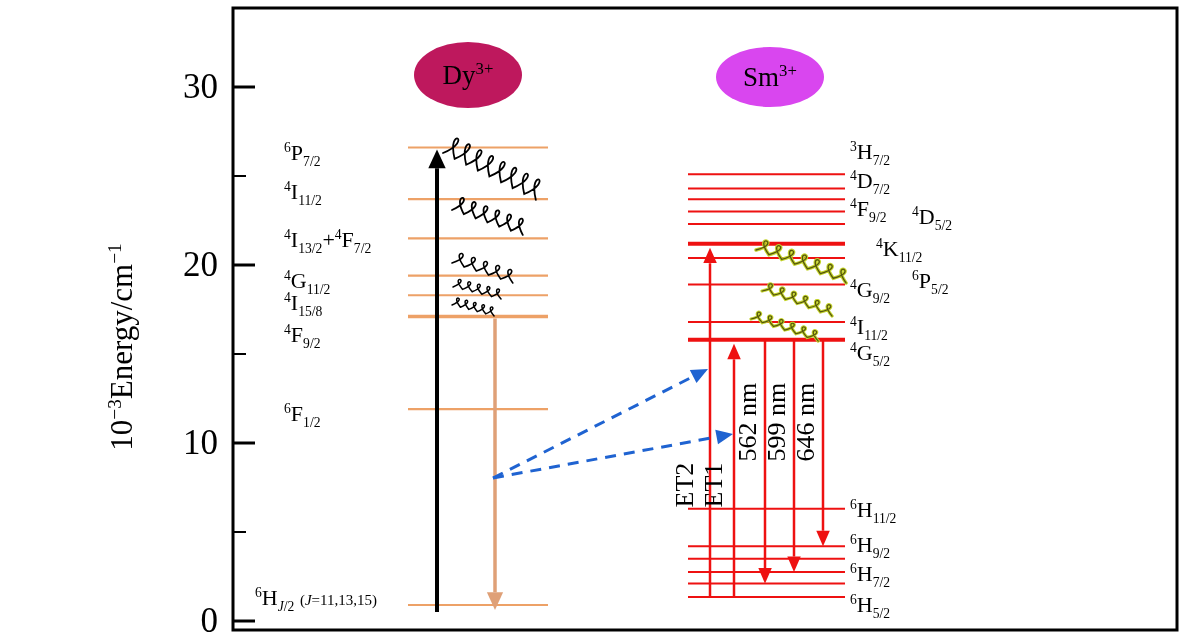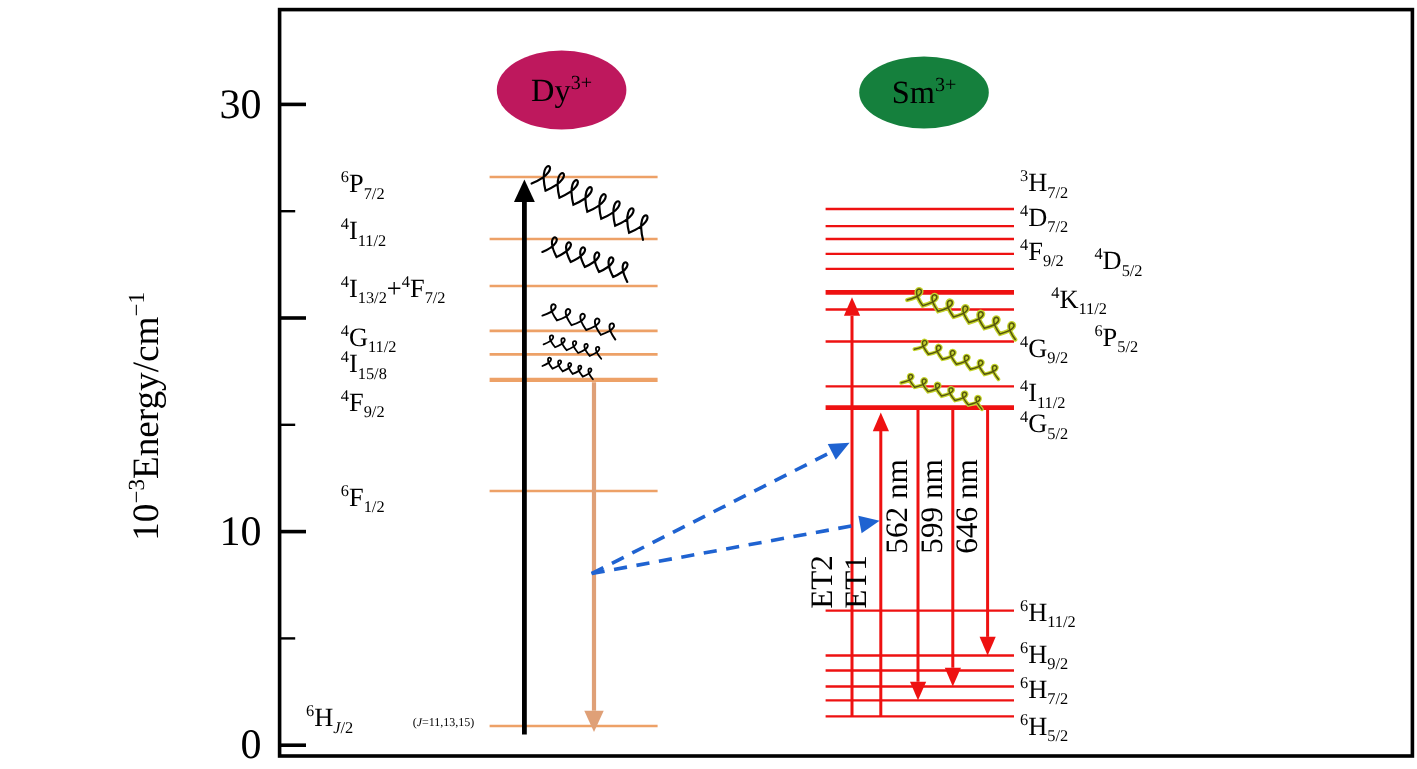--- a/index.html
+++ b/index.html
@@ -2,21 +2,21 @@
 <html><head>
 <meta charset="utf-8">
 <style>
   html,body{margin:0;padding:0;background:#fff;}
   .fig{position:relative;width:1181px;height:641px;background:#ffffff;
        font-family:"Liberation Serif",serif;color:#000;overflow:hidden;}
   .fig svg{position:absolute;left:0;top:0;}
   .overlay{position:absolute;left:0;top:0;width:1181px;height:641px;pointer-events:none;}
   .tick{position:absolute;font-size:35px;line-height:40px;}
   .lvl{position:absolute;font-size:22px;line-height:26px;white-space:nowrap;}
-  .lvl .note{font-size:10px;margin-left:44px;}
+  .lvl .note{font-size:15px;}
   sup{font-size:62%;vertical-align:super;}
   sub{font-size:62%;vertical-align:sub;}
   .axis-title{position:absolute;left:-150px;top:325px;width:530px;height:44px;
       text-align:center;font-size:31px;line-height:44px;
       transform:rotate(-90deg);transform-origin:center center;}
   .badge{position:absolute;border-radius:50%;display:flex;align-items:center;
       justify-content:center;font-size:27px;}
   .rot{position:absolute;width:110px;height:28px;display:flex;align-items:center;
       justify-content:center;transform:rotate(-90deg);font-size:26px;
       line-height:28px;white-space:nowrap;}
@@ -88,30 +88,31 @@
       <line x1="493" y1="478" x2="716.672131147541" y2="436.9934426229508" stroke="#1F63D1" stroke-width="3" stroke-dasharray="11 8"></line>
       <polygon points="733,434 718.0,444.3 715.3,429.7" fill="#1F63D1"></polygon>
     </svg>
 
   <div class="overlay" id="overlay">
     <div class="axis-title">10<sup>−3</sup>Energy/cm<sup>−1</sup></div>
 
     <div class="badge" id="dy-badge" style="left: 414px; top: 42px; width: 108px; height: 66px; background: #be185d;">
       <span>Dy<sup>3+</sup></span>
     </div>
-    <div class="badge" id="sm-badge" style="left: 716px; top: 47px; width: 108px; height: 60px; background: #15803d;">
+    <div class="badge" id="sm-badge" style="left: 716px; top: 47px; width: 108px; height: 60px; background: #d946ef;">
       <span>Sm<sup>3+</sup></span>
     </div>
 
     <div class="rot" style="left:630px;top:471px;">ET2</div>
     <div class="rot" style="left:659px;top:471px;">ET1</div>
     <div class="rot" style="left:693px;top:408px;">562 nm</div>
     <div class="rot" style="left:722px;top:408px;">599 nm</div>
     <div class="rot" style="left:751px;top:408px;">646 nm</div>
   <div class="tick" style="left: 140px; top: 67px; width: 78px; text-align: right;">30</div>
+      <div class="tick" style="left: 140px; top: 245px; width: 78px; text-align: right;">20</div>
       <div class="tick" style="left: 140px; top: 423px; width: 78px; text-align: right;">10</div>
       <div class="tick" style="left: 140px; top: 601px; width: 78px; text-align: right;">0</div>
       <div class="lvl" style="left: 284px; top: 134.52px;"><sup>6</sup>P<sub>7/2</sub></div>
       <div class="lvl" style="left: 284px; top: 174.14px;"><sup>4</sup>I<sub>11/2</sub></div>
       <div class="lvl" style="left: 284px; top: 222.3px;"><sup>4</sup>I<sub>13/2</sub>+<sup>4</sup>F<sub>7/2</sub></div>
       <div class="lvl" style="left: 284px; top: 262.68px;"><sup>4</sup>G<sub>11/2</sub></div>
       <div class="lvl" style="left: 284px; top: 285.26px;"><sup>4</sup>I<sub>15/8</sub></div>
       <div class="lvl" style="left: 284px; top: 316.62px;"><sup>4</sup>F<sub>9/2</sub></div>
       <div class="lvl" style="left: 284px; top: 396.18px;"><sup>6</sup>F<sub>1/2</sub></div>
       <div class="lvl" style="left: 255px; top: 579.98px;"><sup>6</sup>H<sub><i>J</i>/2</sub> <span class="note">(<i>J</i>=11,13,15)</span></div>

